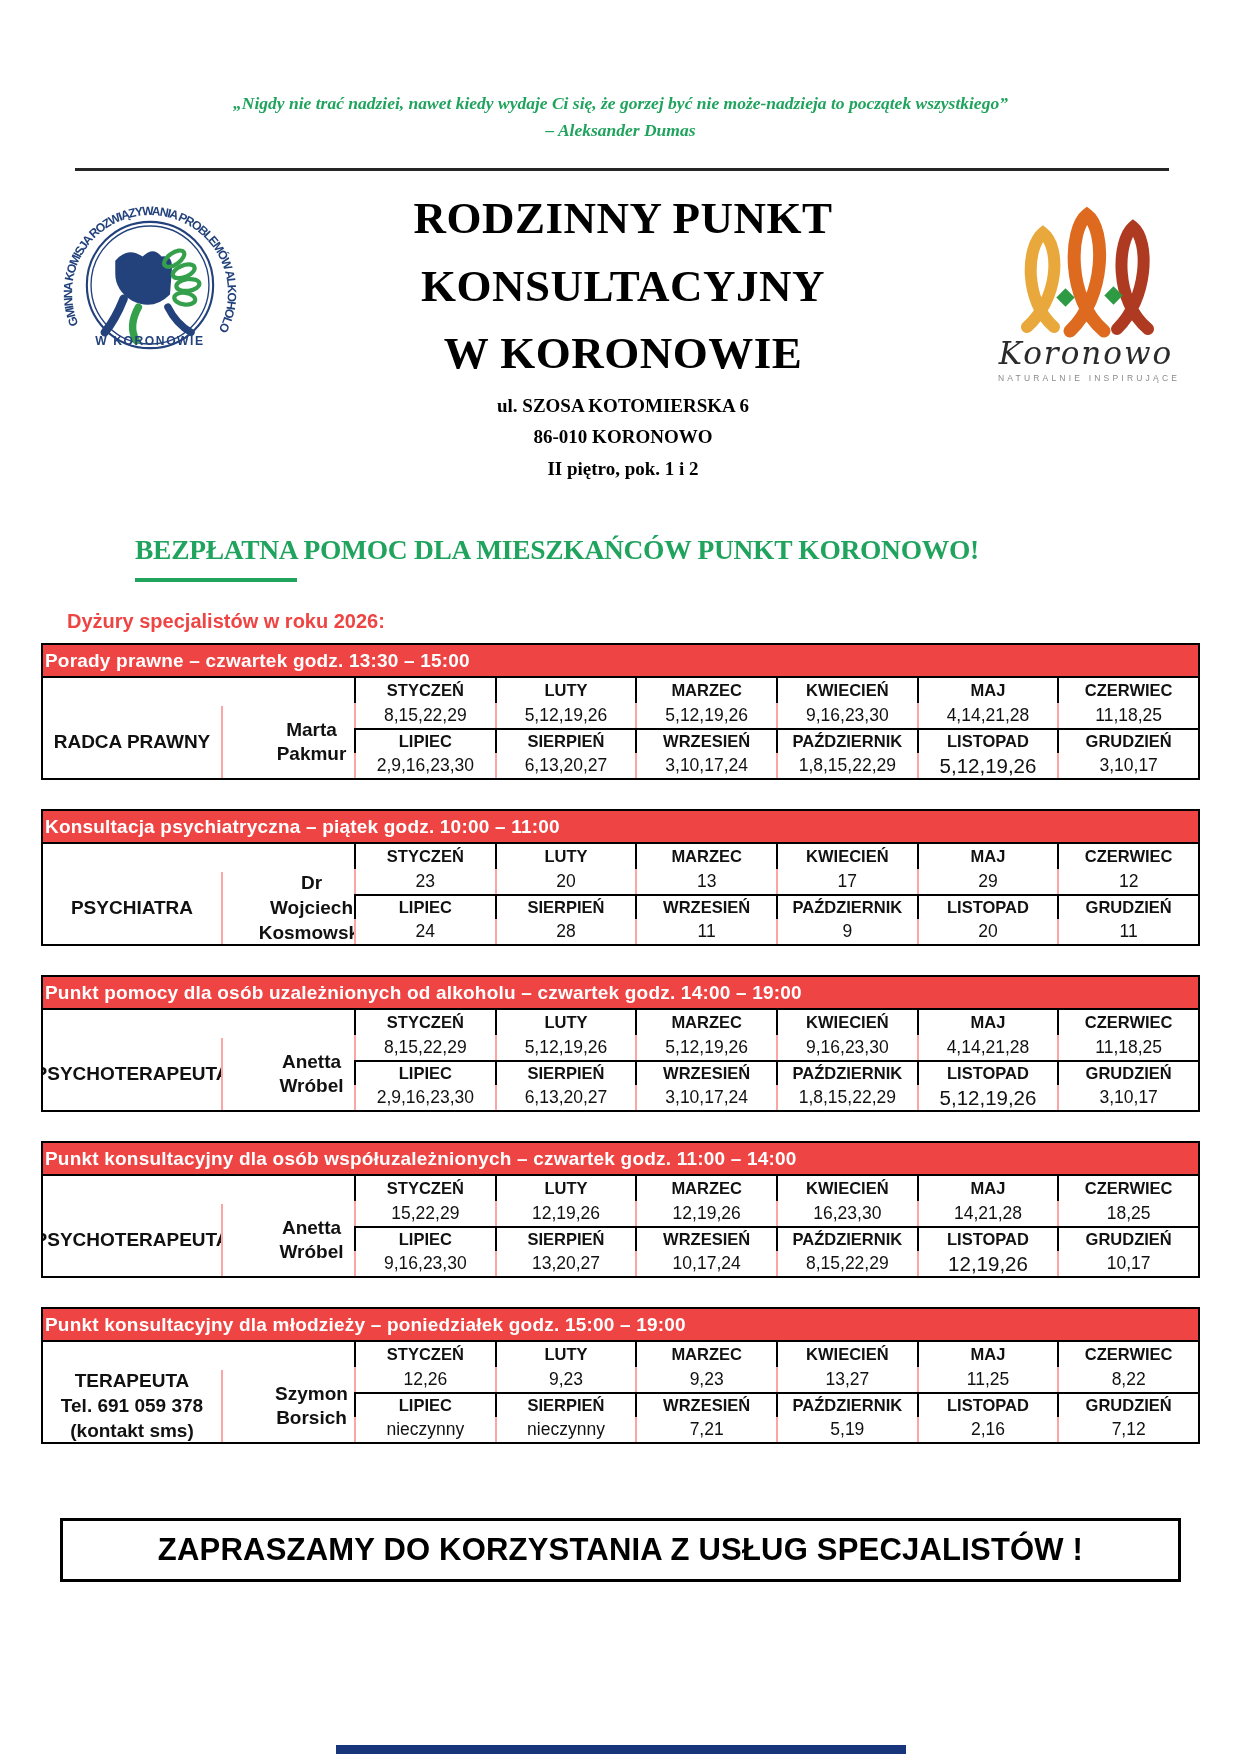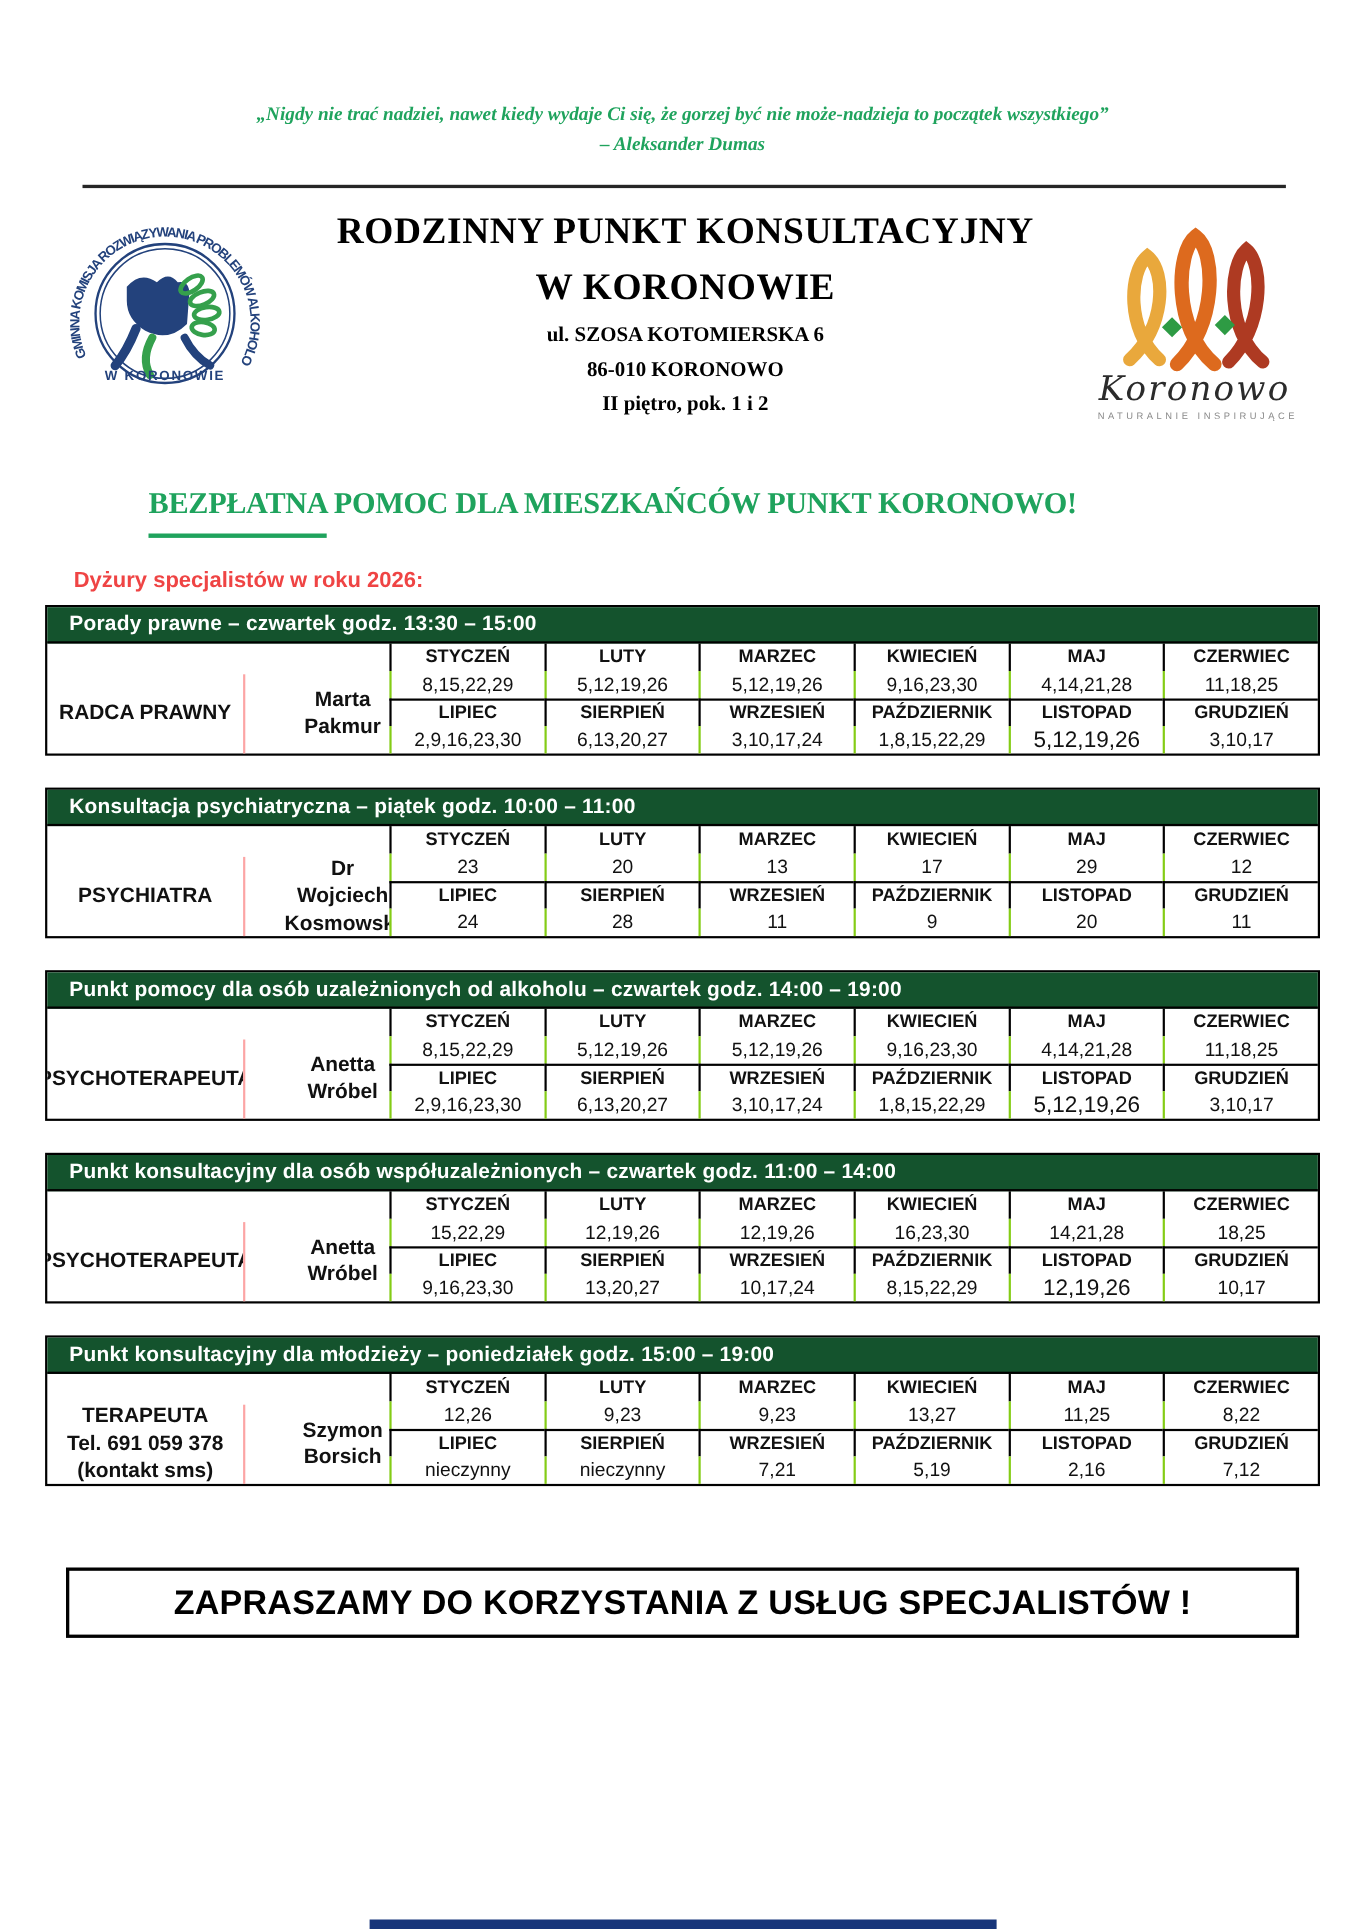--- a/index.html
+++ b/index.html
@@ -13,48 +13,48 @@
     font-family:"Liberation Serif",serif;font-style:italic;font-weight:bold;
     font-size:17.5px;line-height:1.55;
   }
   
   .rule{border:0;border-top:3px solid #262626;margin:24px 72px 0 75px;}
   
   .masthead{display:flex;align-items:flex-start;margin:14px 50px 0 50px;}
   .logo-left{width:215px;flex:0 0 215px;}
   .logo-right{width:210px;flex:0 0 210px;padding-top:14px;}
   .head-center{flex:1;text-align:center;font-family:"Liberation Serif",serif;font-weight:bold;}
-  .title-line{font-size:34px;letter-spacing:.5px;line-height:1.5;color:#000;}
+  .title-line{font-size:45px;letter-spacing:.5px;line-height:1.5;color:#000;}
   .addr{font-size:19px;line-height:1.45;color:#000;margin-top:4px;}
   
   .banner{
     width:1010px;margin:52px 0 0 52px;text-align:center;color:#1fa35d;
     font-family:"Liberation Serif",serif;font-weight:bold;font-size:27.5px;letter-spacing:-0.3px;
   }
   .banner .u{border-bottom:4px solid #1fa35d;padding-bottom:13px;}
   
   .section-h{margin:44px 0 10px 67px;font-weight:bold;font-size:20px;font-stretch:condensed;color:#ef4444;}
   
   .tables-wrap{margin:0 41px;}
   .sched-table{border:2px solid #000;margin-bottom:29px;background:#fff;}
   .sched-bar{
-    height:31px;background:#14532d;color:#fff;display:flex;align-items:center;
-    padding-left:20px;font-weight:bold;font-size:19px;font-stretch:condensed;letter-spacing:.2px;
+    height:31px;background:#ef4444;color:#fff;display:flex;align-items:center;
+    padding-left:2px;font-weight:bold;font-size:19px;font-stretch:condensed;letter-spacing:.2px;
     border-bottom:2px solid #000;
   }
   .sched-grid{display:grid;grid-template-columns:178px 133px repeat(6,1fr);grid-template-rows:repeat(4,25px);}
   .cell{display:flex;align-items:center;justify-content:center;overflow:hidden;}
   .role,.person{
     grid-row:1/5;flex-direction:column;font-weight:bold;font-size:19px;line-height:1.3;
     font-stretch:condensed;text-align:center;margin-top:28px;
   }
   .role{grid-column:1;}
   .person{grid-column:2;border-left:2px solid #fca5a5;padding-left:46px;}
   .mh{font-weight:bold;font-size:16.5px;font-stretch:condensed;border-left:2px solid #000;}
-  .dates{font-size:17.5px;font-stretch:condensed;border-left:2px solid #84cc16;}
+  .dates{font-size:17.5px;font-stretch:condensed;border-left:2px solid #fca5a5;}
   .dates.big{font-size:20.5px;}
   .half2{border-top:2px solid #000;}
   
   .invite{
     margin:74px 60px 0 60px;border:3px solid #000;height:58px;
     display:flex;align-items:center;justify-content:center;
     font-weight:bold;font-size:31px;font-stretch:condensed;letter-spacing:.2px;color:#000;
   }
   .bottom-strip{position:absolute;left:336px;bottom:0;width:570px;height:9px;background:#17357a;}
   

